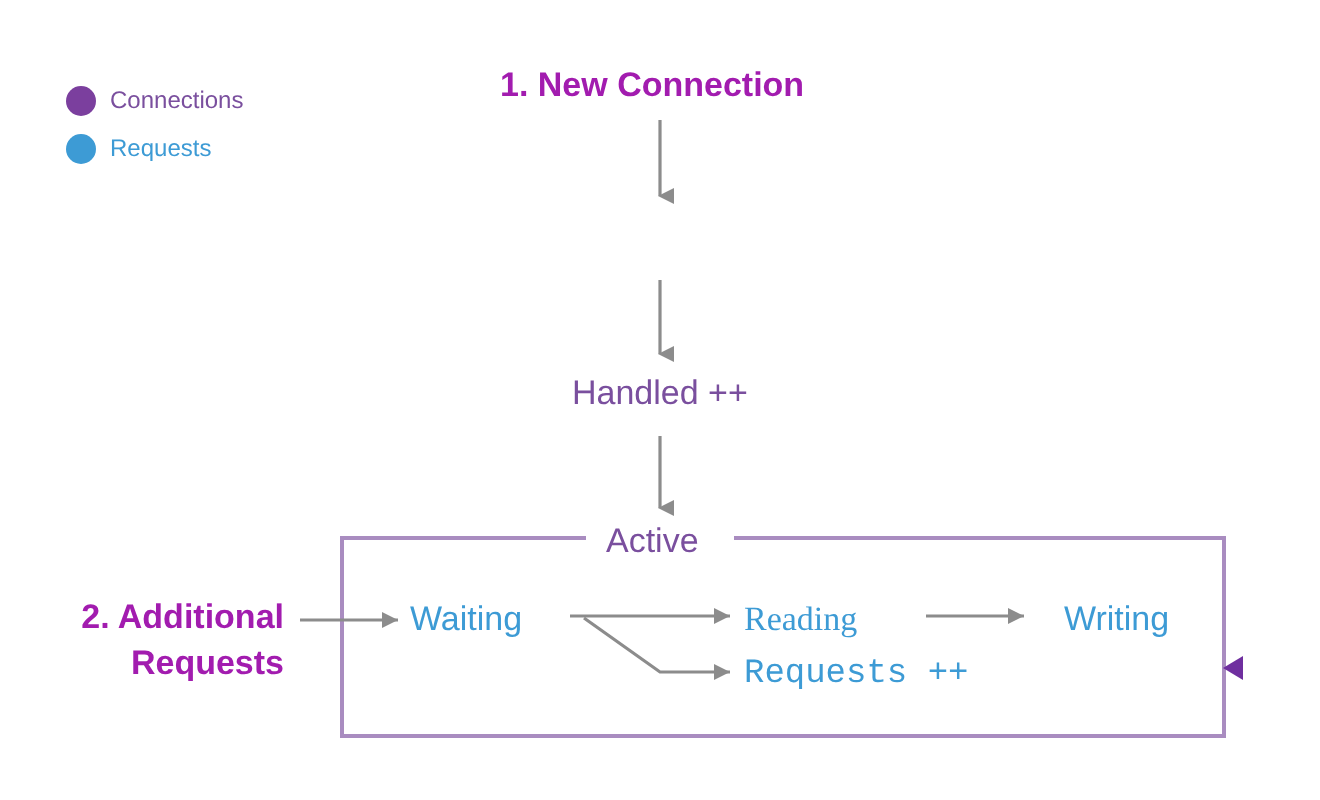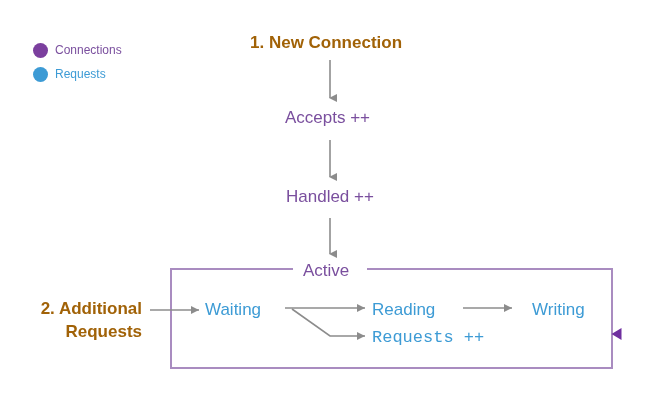--- a/index.html
+++ b/index.html
@@ -39,21 +39,21 @@
     color: #7a4f9e;
     font-size: 17px;
     font-weight: 400;
   }
   .lbl-blue {
     color: #3d9bd5;
     font-size: 17px;
     font-weight: 400;
   }
   .lbl-dark {
-    color: #a16207;
+    color: #a21caf;
     font-size: 17px;
     font-weight: bold;
   }
   
   #title-node {
     left: 250px;
     top: 32px;
   }
   
   #node-accepts {
@@ -78,20 +78,21 @@
     text-align: right;
     line-height: 1.35;
   }
   #node-waiting {
     left: 205px;
     top: 299px;
   }
   #node-reading {
     left: 372px;
     top: 299px;
+    font-family: Liberation Serif, serif;
   }
   #node-requests {
     left: 372px;
     top: 327px;
     font-family: Liberation Mono, monospace;
   }
   #node-writing {
     left: 532px;
     top: 299px;
   }
@@ -165,21 +166,20 @@
       <span class="legend-text" id="legend-text-connections">Connections</span>
     </div>
     <div class="legend-row">
       <span class="legend-dot" id="legend-dot-requests"></span>
       <span class="legend-text" id="legend-text-requests">Requests</span>
     </div>
   </div>
 
   <div class="node-label lbl-dark" id="title-node">1. New Connection</div>
 
-  <div class="node-label lbl-purple" id="node-accepts">Accepts ++</div>
 
   <div class="node-label lbl-purple" id="node-handled">Handled ++</div>
 
   <div class="node-label lbl-purple" id="node-active">Active</div>
 
   <div class="node-label lbl-dark" id="step2-label">
     <div>2. Additional</div>
     <div>Requests</div>
   </div>
 

